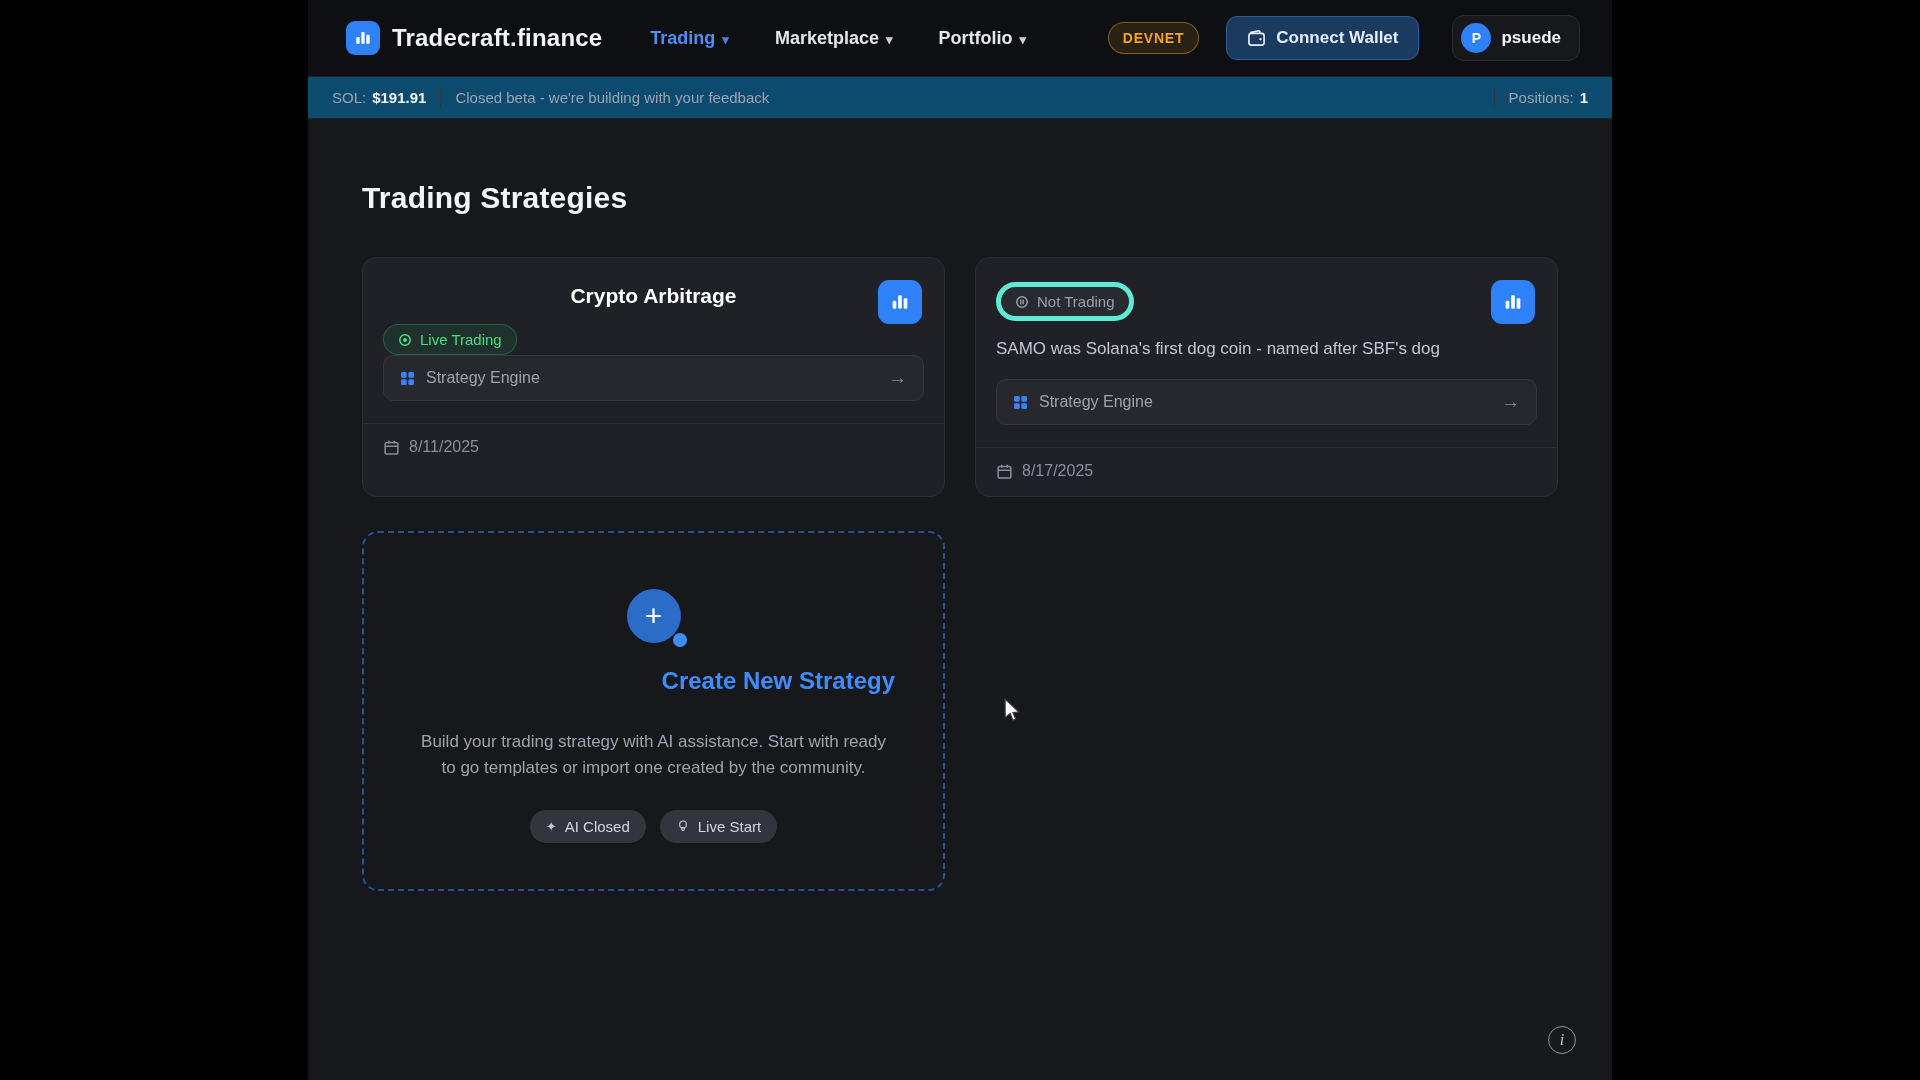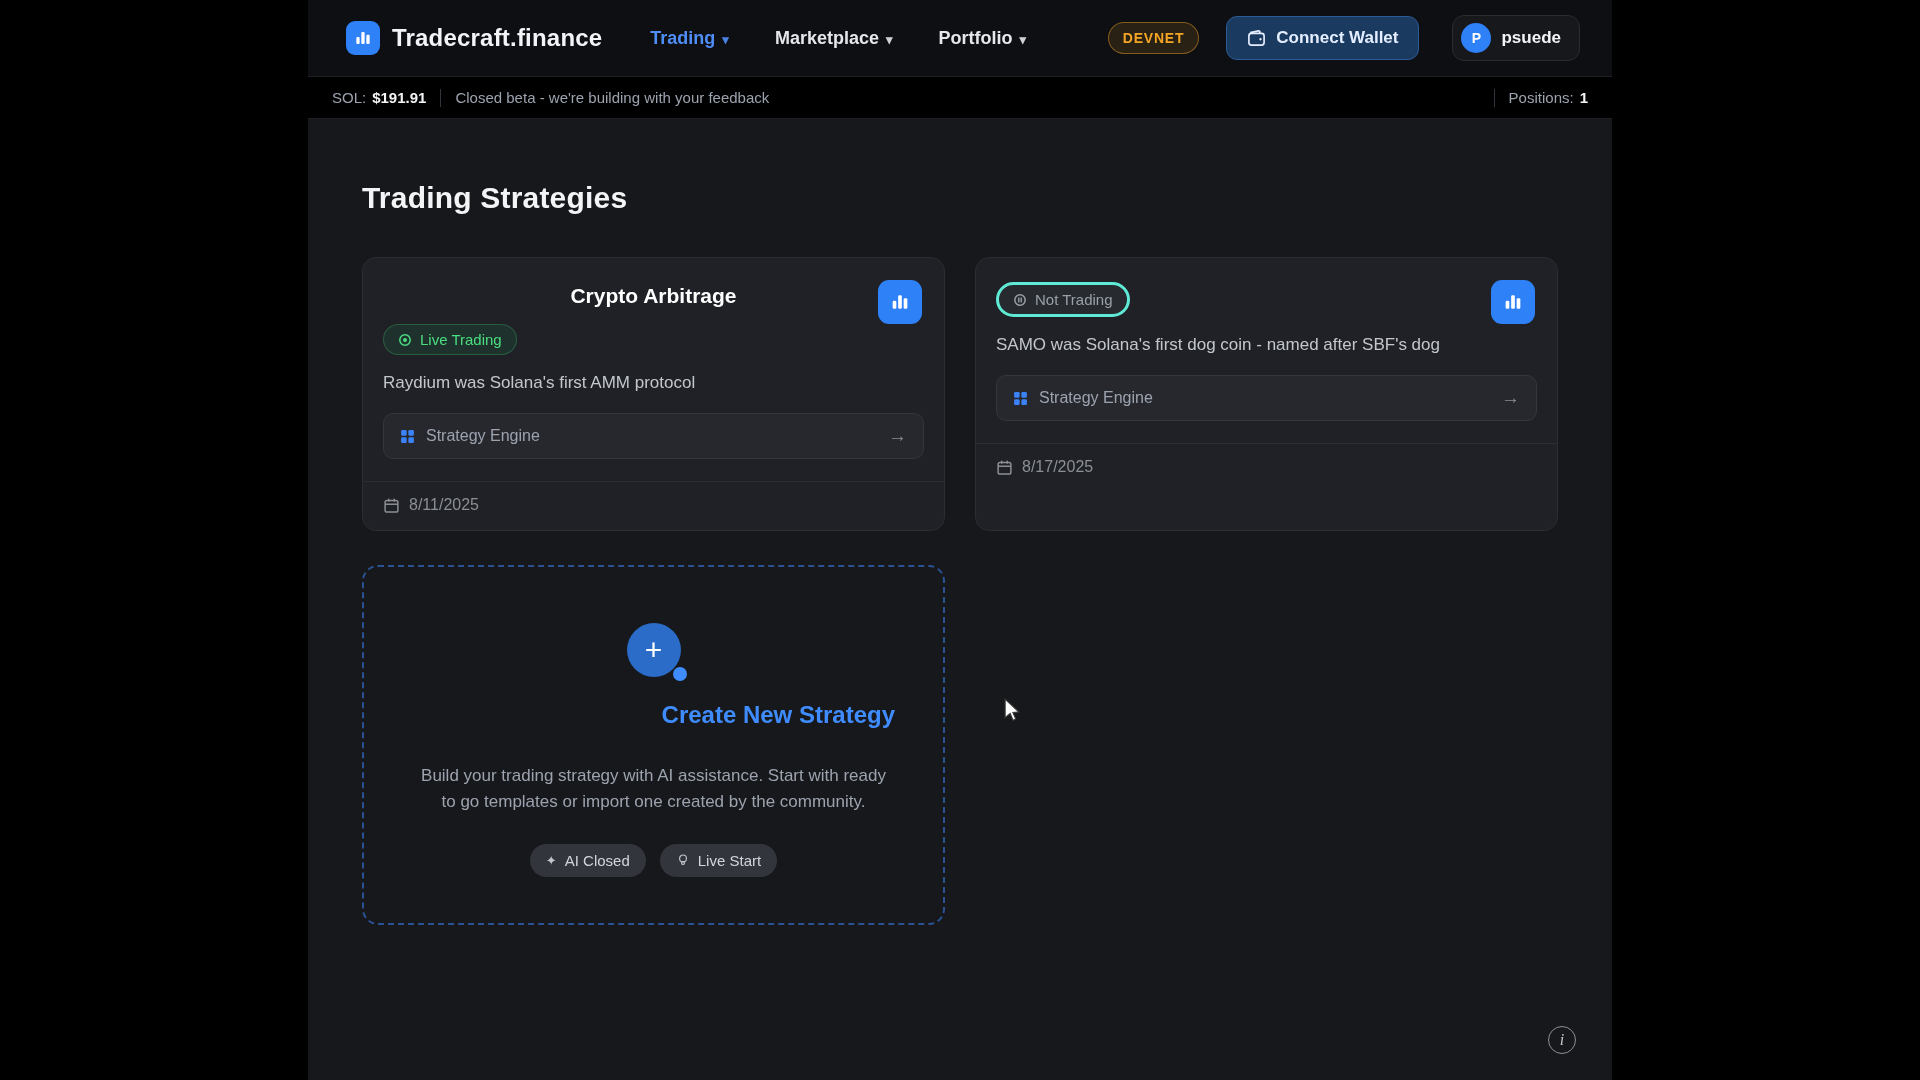--- a/index.html
+++ b/index.html
@@ -63,21 +63,21 @@
   .avatar {
     width: 30px; height: 30px; border-radius: 50%;
     background: #2f81f7; color: #fff;
     display: flex; align-items: center; justify-content: center;
     font-size: 14px; font-weight: 700;
   }
 
   
   .statusbar {
     height: 43px; flex: 0 0 43px;
-    background: #000000;
+    background: #0c4a6e;
     border-top: 1px solid #1e2126;
     border-bottom: 1px solid #1e2126;
     display: flex; align-items: center;
     padding: 0 24px;
     font-size: 15px; color: #9ca3af;
   }
   .sb-left { display: flex; align-items: center; gap: 14px; }
   .sb-strong { color: #f3f4f6; font-weight: 700; margin-left: 6px; }
   .sb-divider { width: 1px; height: 18px; background: #30343b; display: inline-block; }
   .sb-right { margin-left: auto; display: flex; align-items: center; gap: 14px; }
@@ -100,21 +100,21 @@
     width: 44px; height: 44px; border-radius: 11px;
     background: #2f81f7;
     display: flex; align-items: center; justify-content: center;
   }
   .card-title { text-align: center; font-size: 21px; font-weight: 700; color: #ffffff; margin: 2px 0 16px; }
   .badge {
     display: inline-flex; align-items: center; gap: 8px;
     padding: 6px 14px; border-radius: 999px; font-size: 15px; font-weight: 500;
   }
   .badge.live { color: #4ade80; background: rgba(34,197,94,.10); border: 1px solid rgba(74,222,128,.25); }
-  .badge.paused { color: #9aa0a8; background: #272a2f; border: 3px solid #5eead4; }
+  .badge.paused { color: #9aa0a8; background: #272a2f; border: 5px solid #5eead4; }
   .desc { color: #c3c7cd; font-size: 17px; margin: 18px 0 20px; }
   .engine-row {
     display: flex; align-items: center; gap: 11px;
     background: #26282e; border: 1px solid #33363d;
     border-radius: 10px; height: 46px; padding: 0 16px;
     color: #9ca3af; font-size: 16px; cursor: pointer;
   }
   .engine-arrow { margin-left: auto; color: #8b8f96; font-size: 19px; }
   .card-footer {
     border-top: 1px solid #2b2d33;
@@ -246,21 +246,20 @@
         </div>
         <div class="card-body">
           <h2 class="card-title">Crypto Arbitrage</h2>
           <span class="badge live">
             <svg width="14" height="14" viewBox="0 0 14 14">
                 <circle cx="7" cy="7" r="5.2" fill="none" stroke="#4ade80" stroke-width="1.5"></circle>
                 <circle cx="7" cy="7" r="2" fill="#4ade80"></circle>
               </svg>
             <span>Live Trading</span>
           </span>
-          <p class="desc">Raydium was Solana's first AMM protocol</p>
           <div class="engine-row">
             <svg width="15" height="15" viewBox="0 0 14 14">
                 <rect x="1" y="1" width="5.2" height="5.2" rx="1.2" fill="#3b82f6"></rect>
                 <rect x="7.8" y="1" width="5.2" height="5.2" rx="1.2" fill="#3b82f6"></rect>
                 <rect x="1" y="7.8" width="5.2" height="5.2" rx="1.2" fill="#3b82f6"></rect>
                 <rect x="7.8" y="7.8" width="5.2" height="5.2" rx="1.2" fill="#3b82f6"></rect>
               </svg>
             <span>Strategy Engine</span>
             <span class="engine-arrow">→</span>
           </div>

